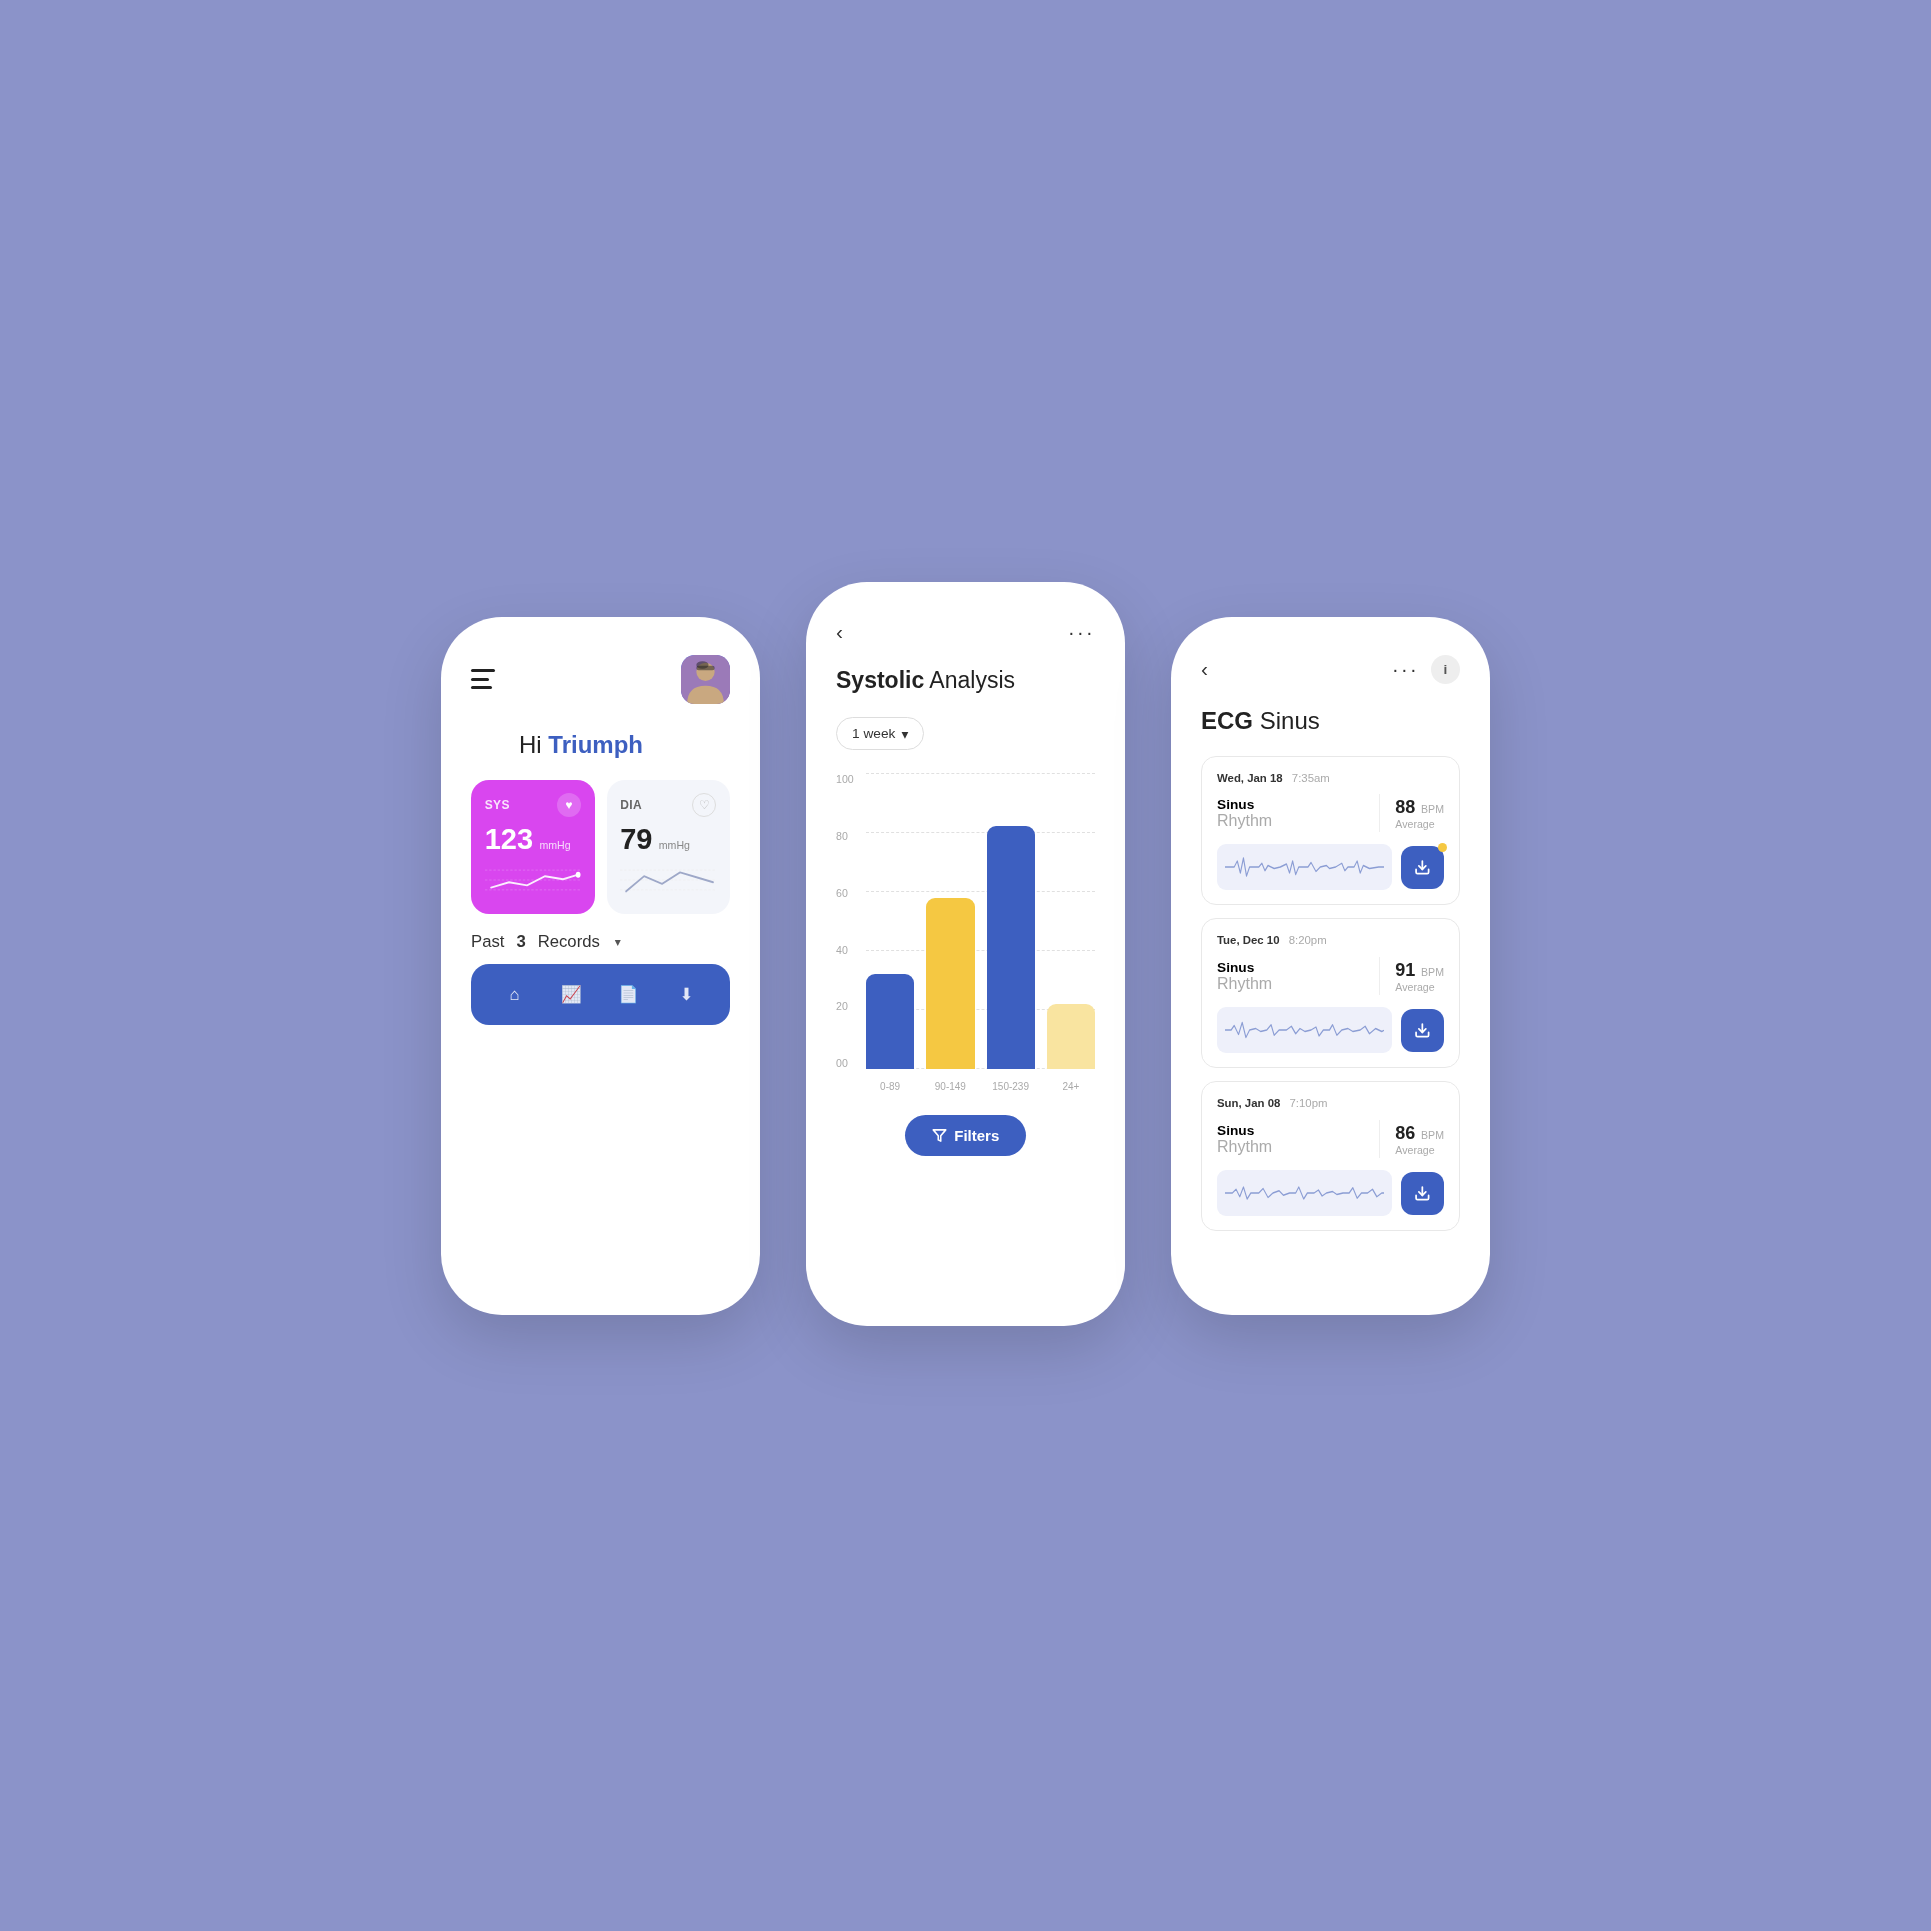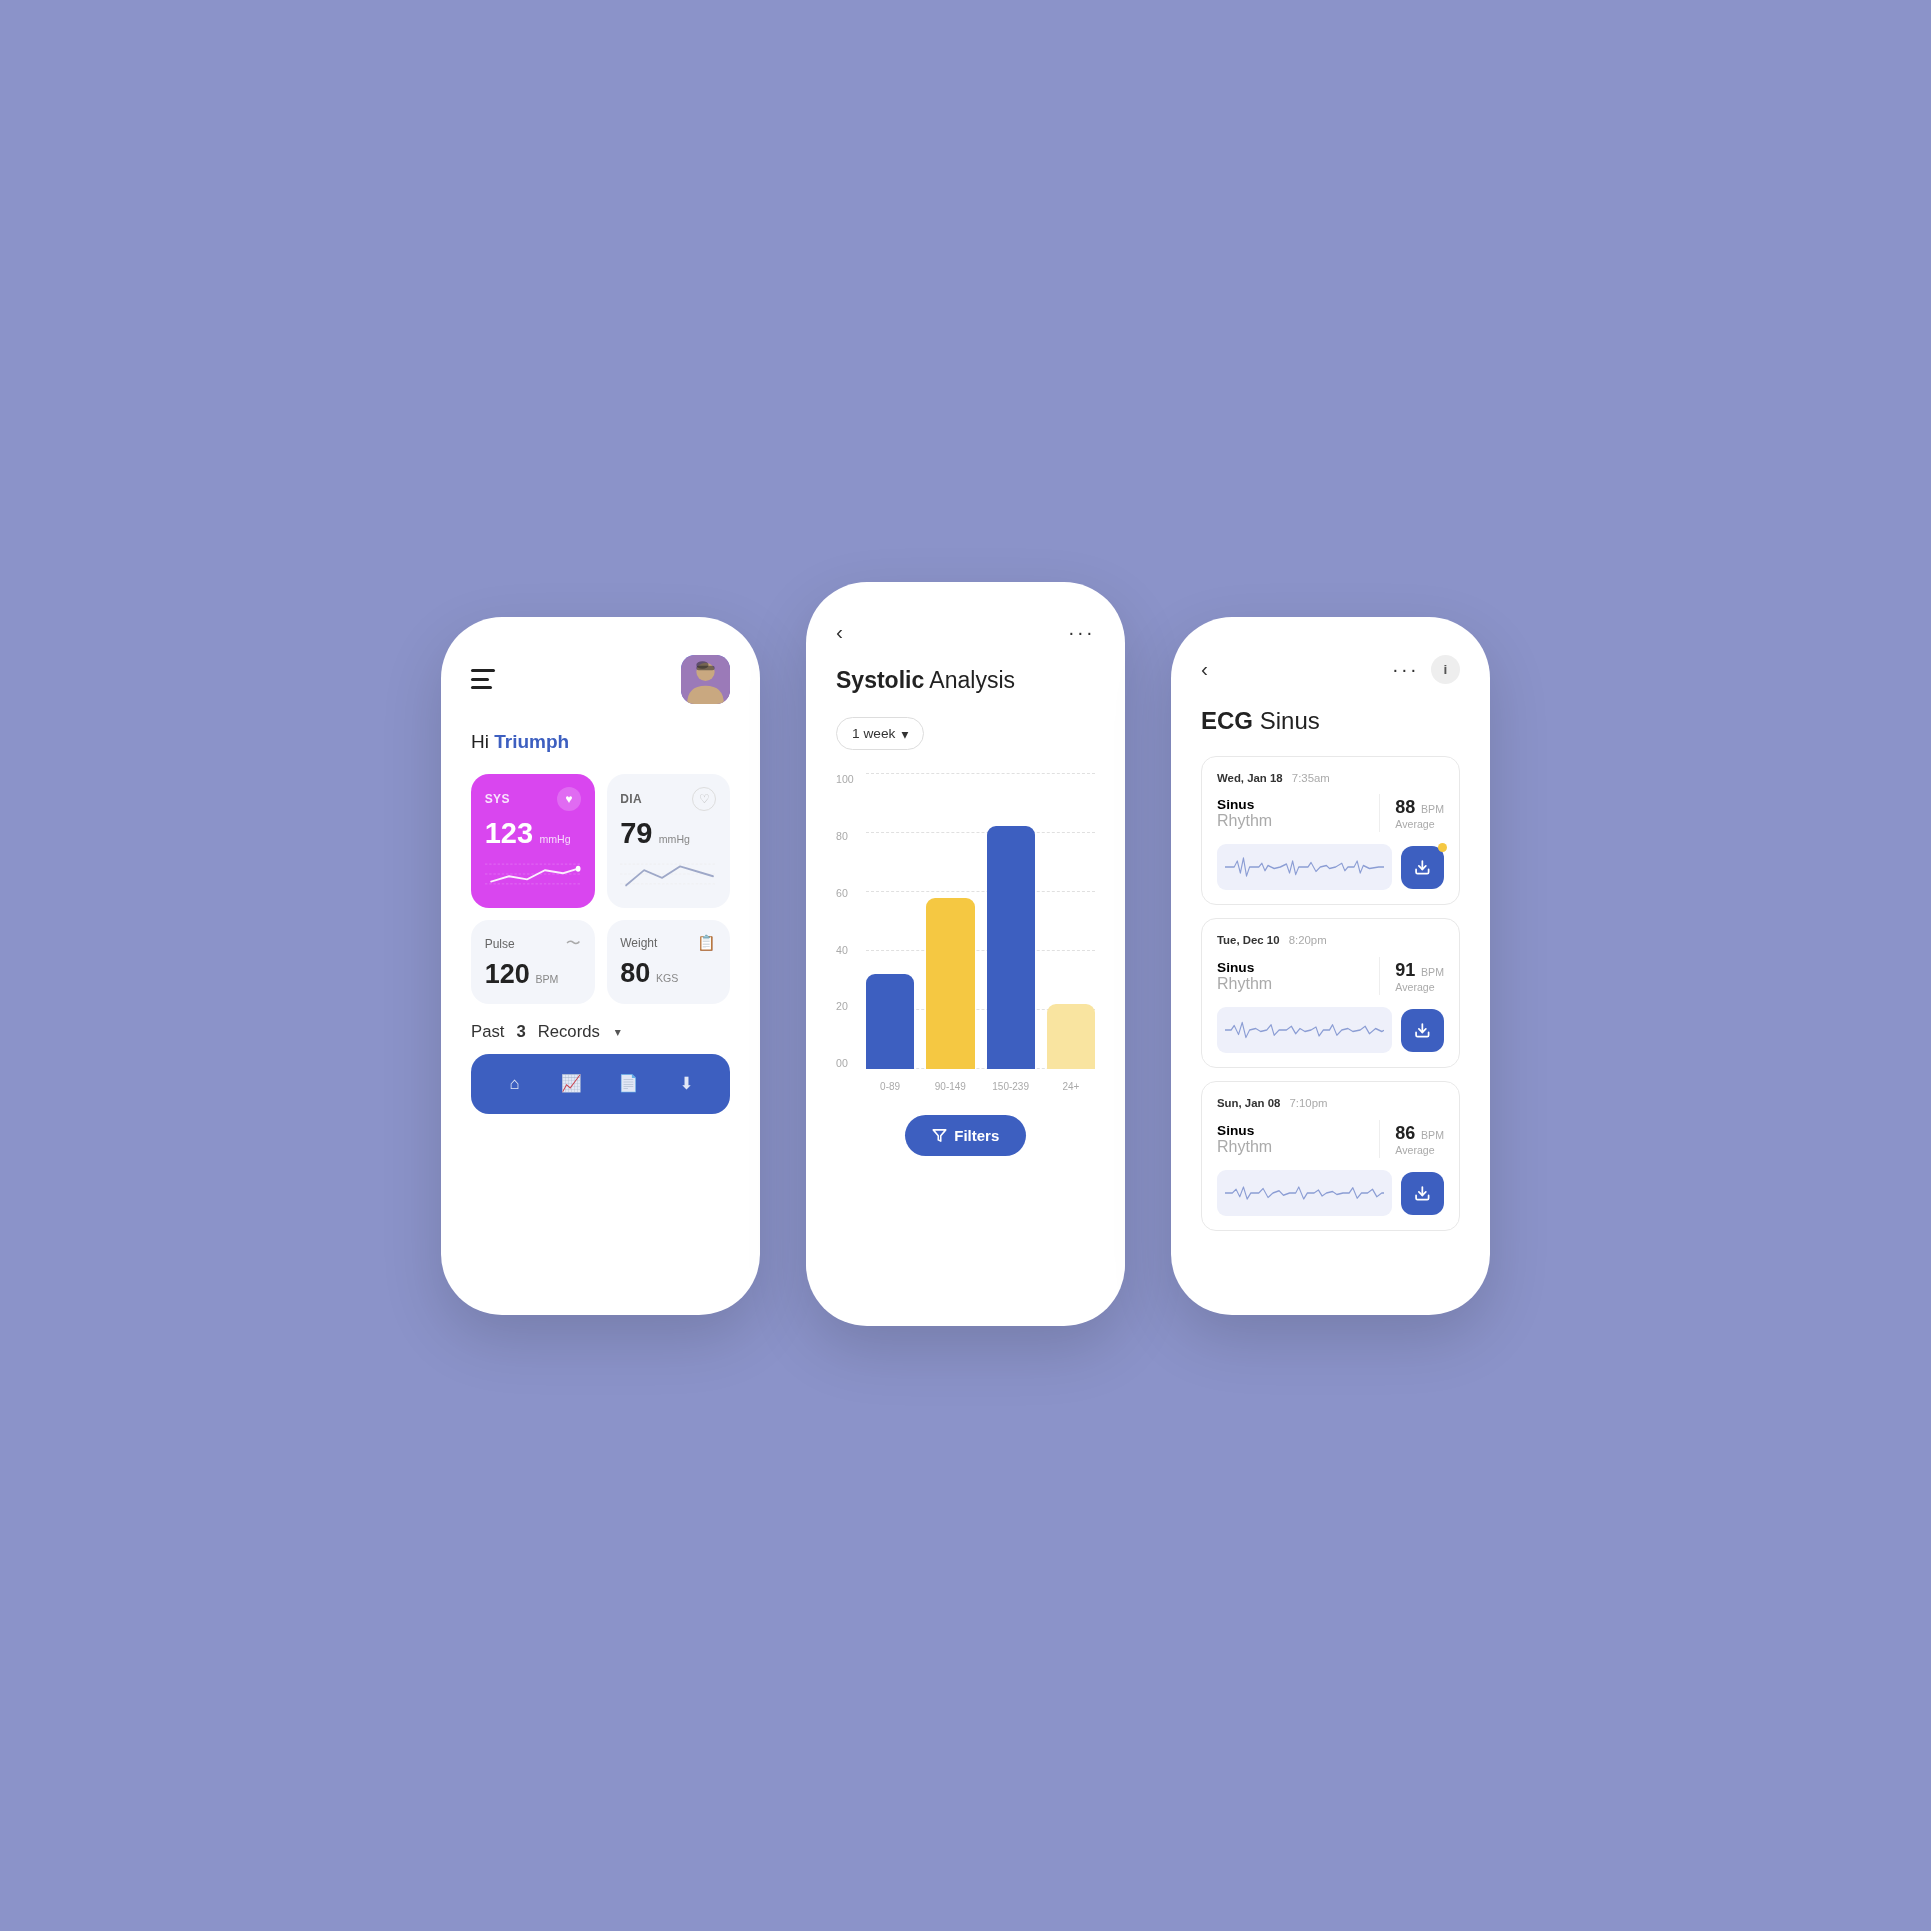--- a/index.html
+++ b/index.html
@@ -31,21 +31,21 @@
     .hamburger { display: flex; flex-direction: column; gap: 5.3px; cursor: pointer; }
     .hamburger span { display: block; height: 3px; border-radius: 1.5px; background: #222; }
     .hamburger span:nth-child(1) { width: 24px; }
     .hamburger span:nth-child(2) { width: 18px; }
     .hamburger span:nth-child(3) { width: 21px; }
     .avatar-img {
       width: 49px; height: 49px; border-radius: 13.7px;
       background: linear-gradient(135deg, #667eea 0%, #764ba2 100%);
       overflow: hidden; display: flex; align-items: flex-end; justify-content: center;
     }
-    .greeting { font-size: 19px; color: #222; margin-bottom: 21px; font-weight: 400; }
+    .greeting { font-size: 24px; color: #222; margin-bottom: 21px; font-weight: 400; margin-left: 48px; }
     .greeting strong { color: #3D5FC0; font-weight: 700; }
 
     .cards-row { display: flex; gap: 12px; margin-bottom: 12px; }
     .card {
       flex: 1; border-radius: 18px; padding: 13.7px 13.7px 15px;
     }
     .card-blue { background: #d946ef; color: #fff; }
     .card-white { background: #F3F5FA; color: #222; }
 
     .card-header { display: flex; align-items: center; justify-content: space-between; margin-bottom: 7.6px; }
@@ -262,44 +262,20 @@
         <svg viewBox="0 0 160 50" preserveAspectRatio="none">
           <line x1="0" y1="12" x2="160" y2="12" stroke="#eee" stroke-width="1" stroke-dasharray="4,3"></line>
           <line x1="0" y1="25" x2="160" y2="25" stroke="#eee" stroke-width="1" stroke-dasharray="4,3"></line>
           <line x1="0" y1="38" x2="160" y2="38" stroke="#eee" stroke-width="1" stroke-dasharray="4,3"></line>
           <polyline points="10,40 40,20 70,30 100,15 130,22 155,28" fill="none" stroke="#9EA8C8" stroke-width="2.5" stroke-linejoin="round" stroke-linecap="round"></polyline>
         </svg>
       </div>
     </div>
   </div>
 
-  <div class="cards-row">
-
-    <div class="small-card">
-      <div class="small-card-header">
-        <span class="small-card-label">Pulse</span>
-        <span class="small-card-icon">〜</span>
-      </div>
-      <div>
-        <span class="small-card-value">120</span>
-        <span class="small-card-unit">BPM</span>
-      </div>
-    </div>
-
-    <div class="small-card">
-      <div class="small-card-header">
-        <span class="small-card-label">Weight</span>
-        <span class="small-card-icon">📋</span>
-      </div>
-      <div>
-        <span class="small-card-value">80</span>
-        <span class="small-card-unit">KGS</span>
-      </div>
-    </div>
-  </div>
 
   <div class="past-records-header">
     <span>Past</span>
     <strong>3</strong>
     <span>Records</span>
     <span class="chevron-down">▾</span>
   </div>
 
   <div class="bottom-nav">
     <div class="nav-icon">⌂</div>

